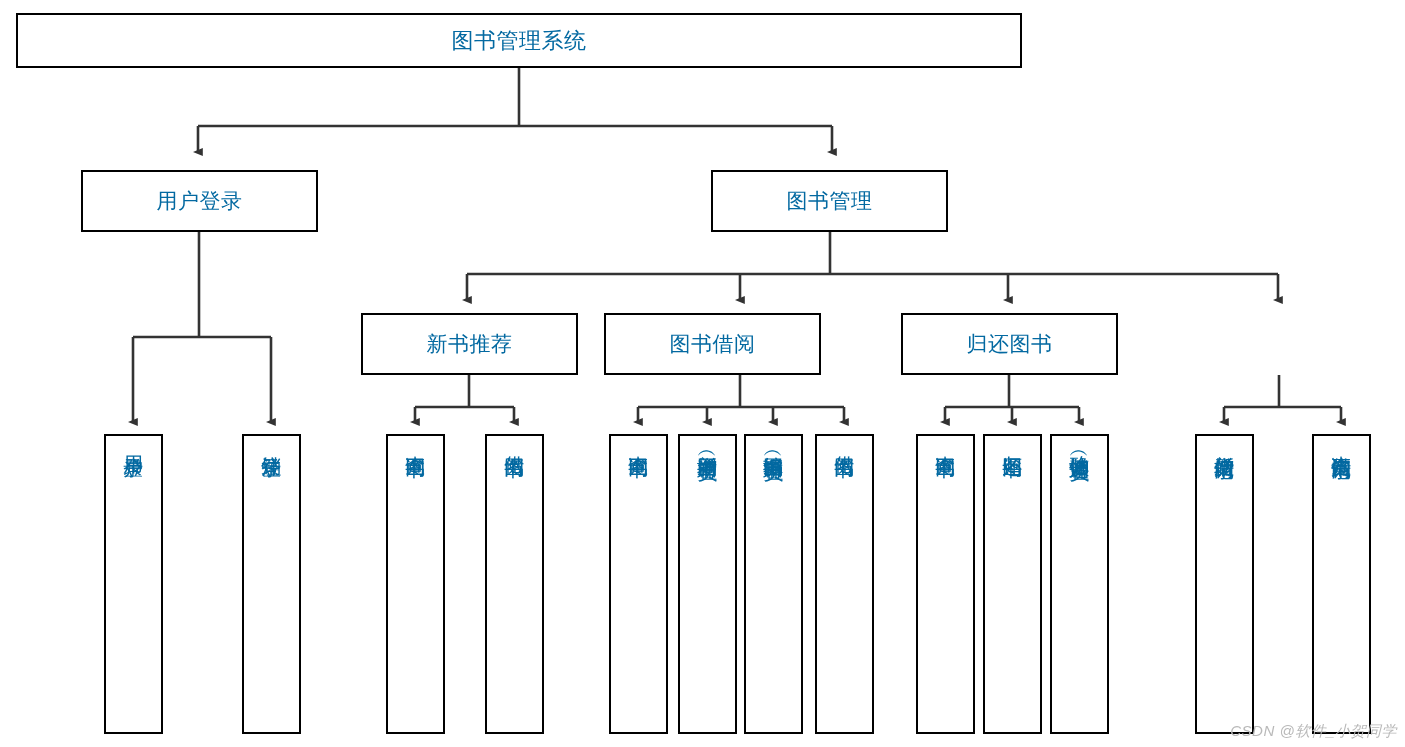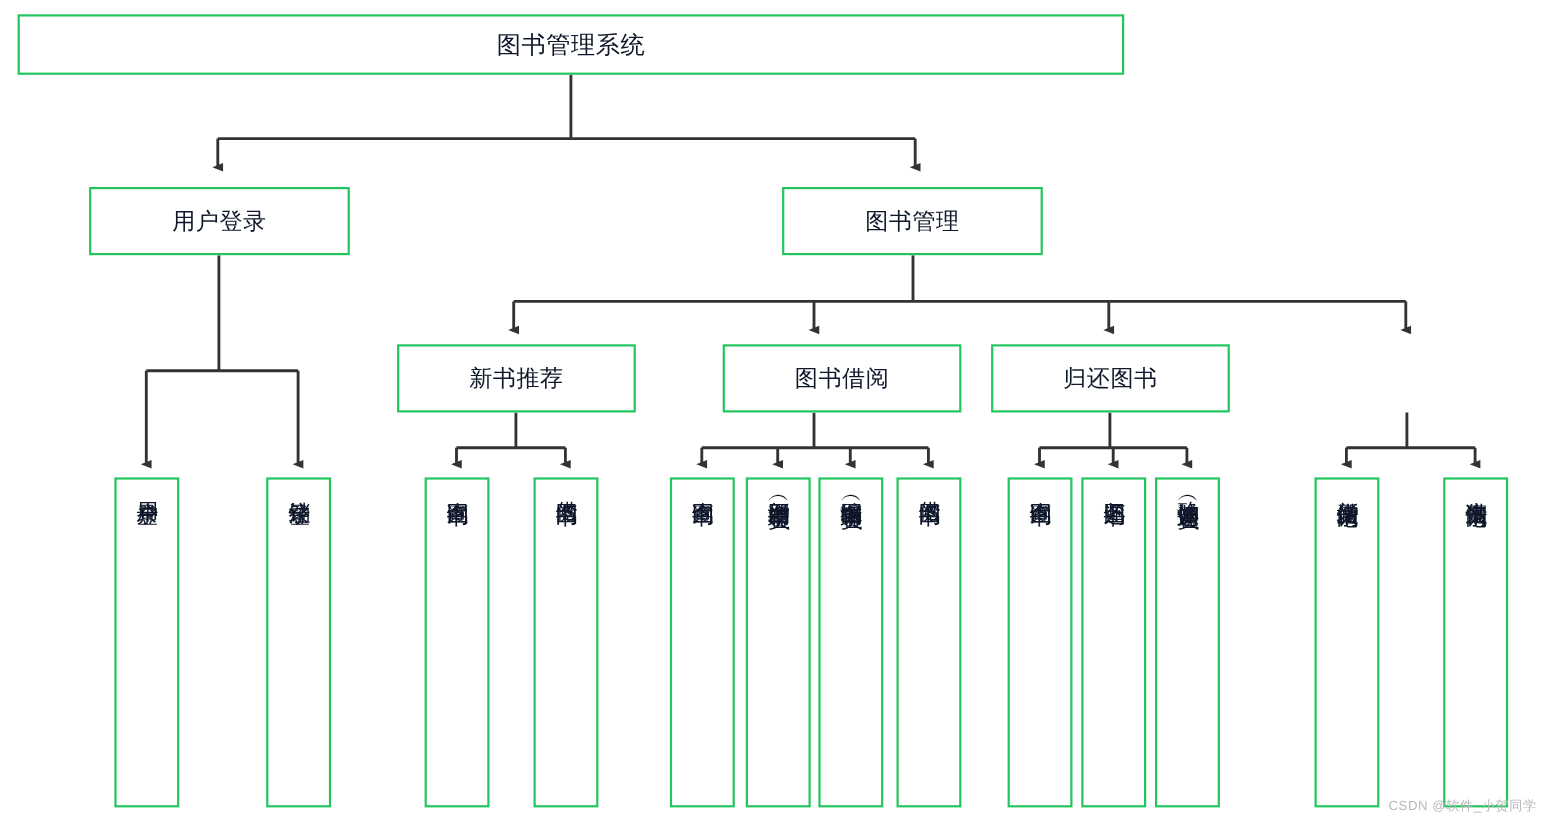--- a/index.html
+++ b/index.html
@@ -22,25 +22,25 @@
     left: 0;
     top: 0;
     width: 1405px;
     height: 747px;
     pointer-events: none;
   }
   .node {
     position: absolute;
     box-sizing: border-box;
     background: #ffffff;
-    border: 2px solid #22c55e;
+    border: 2px solid #000000;
     display: flex;
     align-items: center;
     justify-content: center;
-    color: #0f172a;
+    color: #0369a1;
   }
   .node.horiz {
     font-size: 21px;
     letter-spacing: 0.5px;
     white-space: nowrap;
   }
   .node.root {
     font-size: 22px;
   }
   .node.leaf {
@@ -55,25 +55,26 @@
     line-height: 1.22;
     letter-spacing: 1px;
     white-space: nowrap;
     display: block;
     text-align: center;
   }
   .watermark {
     position: absolute;
     right: 8px;
     bottom: 6px;
-    font-size: 12px;
+    font-size: 15px;
     color: #b9b9b9;
     letter-spacing: 0.5px;
     white-space: nowrap;
     user-select: none;
+    font-style: italic;
   }
 </style>
 </head>
 <body>
 
 <div id="canvas">
 
   <svg id="wires" viewBox="0 0 1405 747">
     <defs>
       <marker id="arrow" markerWidth="11" markerHeight="11" refX="4.5" refY="5.2" orient="auto" markerUnits="userSpaceOnUse">
@@ -131,21 +132,21 @@
   <div class="node horiz" style="left:81px; top:170px; width:237px; height:62px;">
     <span>用户登录</span>
   </div>
   <div class="node horiz" style="left:711px; top:170px; width:237px; height:62px;text-align:center;">
     <span>图书管理</span>
   </div>
 
   <div class="node horiz" style="left:361px; top:313px; width:217px; height:62px;">
     <span>新书推荐</span>
   </div>
-  <div class="node horiz" style="left:657px; top:313px; width:217px; height:62px;">
+  <div class="node horiz" style="left:604px; top:313px; width:217px; height:62px;">
     <span>图书借阅</span>
   </div>
   <div class="node horiz" style="left:901px; top:313px; width:217px; height:62px;">
     <span>归还图书</span>
   </div>
 
   <div class="node leaf" style="left:104px; top:434px; width:59px; height:300px;">
     <span class="vtext">用户登录</span>
   </div>
   <div class="node leaf" style="left:242px; top:434px; width:59px; height:300px;">

